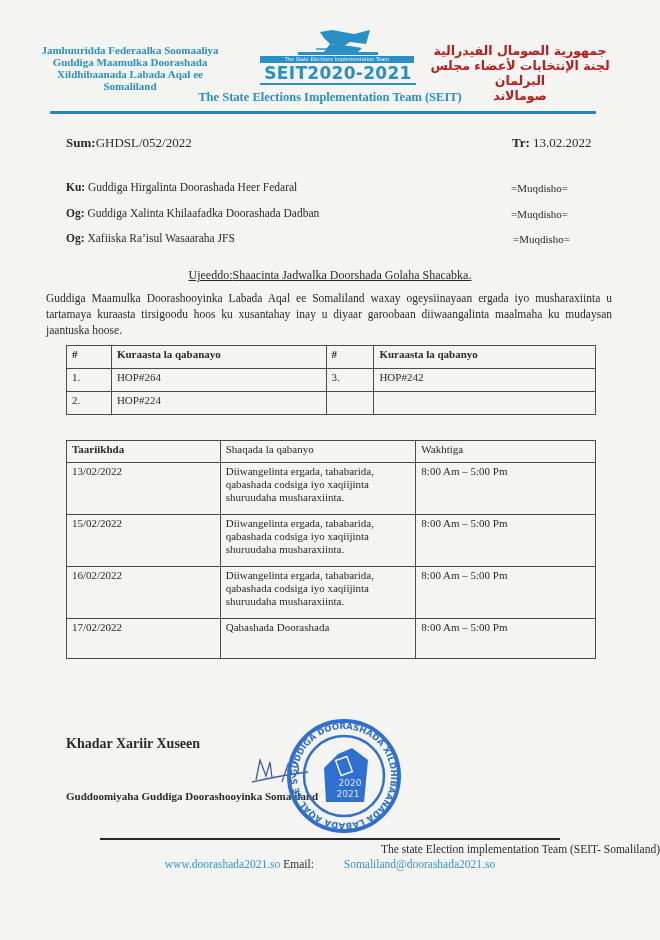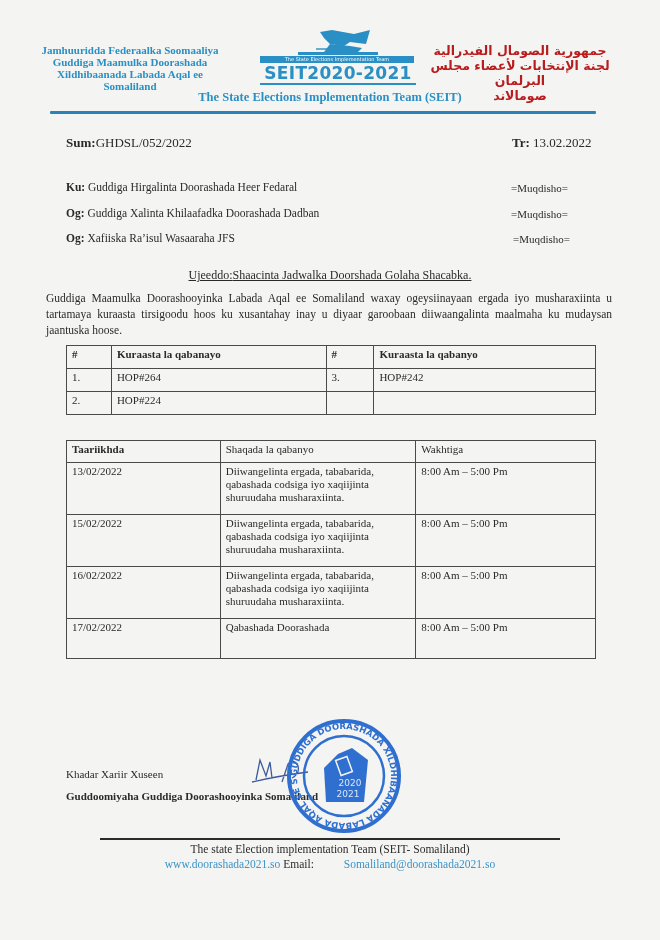--- a/index.html
+++ b/index.html
@@ -45,27 +45,27 @@
   td, th { border: 1.4px solid #4a4a4a; vertical-align: top; text-align: left; padding: 2px 5px; font-weight: normal; }
   th { font-weight: bold; }
   .t1 { left: 66px; top: 345px; width: 530px; }
   .t1 td, .t1 th { height: 23px; }
   .t2 { left: 66px; top: 440px; width: 530px; }
   .t2 td, .t2 th { line-height: 13px; }
   .t2 .row td { height: 52px; }
   .t2 .row-last td { height: 40px; }
 
   
-  .sig-name { position: absolute; left: 66px; top: 768px; font-size: 11px; font-weight: normal; }
+  .sig-name { position: absolute; left: 66px; top: 736px; font-size: 14px; font-weight: bold; }
   .sig-title { position: absolute; left: 66px; top: 790px; font-size: 11px; font-weight: bold; }
   .stamp { position: absolute; left: 286px; top: 718px; width: 116px; height: 116px; }
   .signature { position: absolute; left: 248px; top: 752px; width: 70px; height: 40px; }
 
   .foot-rule { position: absolute; left: 100px; top: 838px; width: 460px; height: 2px; background: #2a2a2a; }
-  .foot-1 { position: absolute; left: 0; width: 660px; top: 843px; text-align: center; font-size: 11.5px; }
+  .foot-1 { position: absolute; left: 0; width: 660px; top: 843px; text-align: right; font-size: 11.5px; }
   .foot-2 { position: absolute; left: 0; width: 660px; top: 858px; text-align: center; font-size: 11.5px; }
   .foot-2 a { color: #3b93c9; }
   .foot-2 .em { color: #3b93c9; padding-left: 27px; }
   .foot-2 b { font-weight: normal; }
 </style>
 </head>
 <body>
 
 <div class="page">
 

